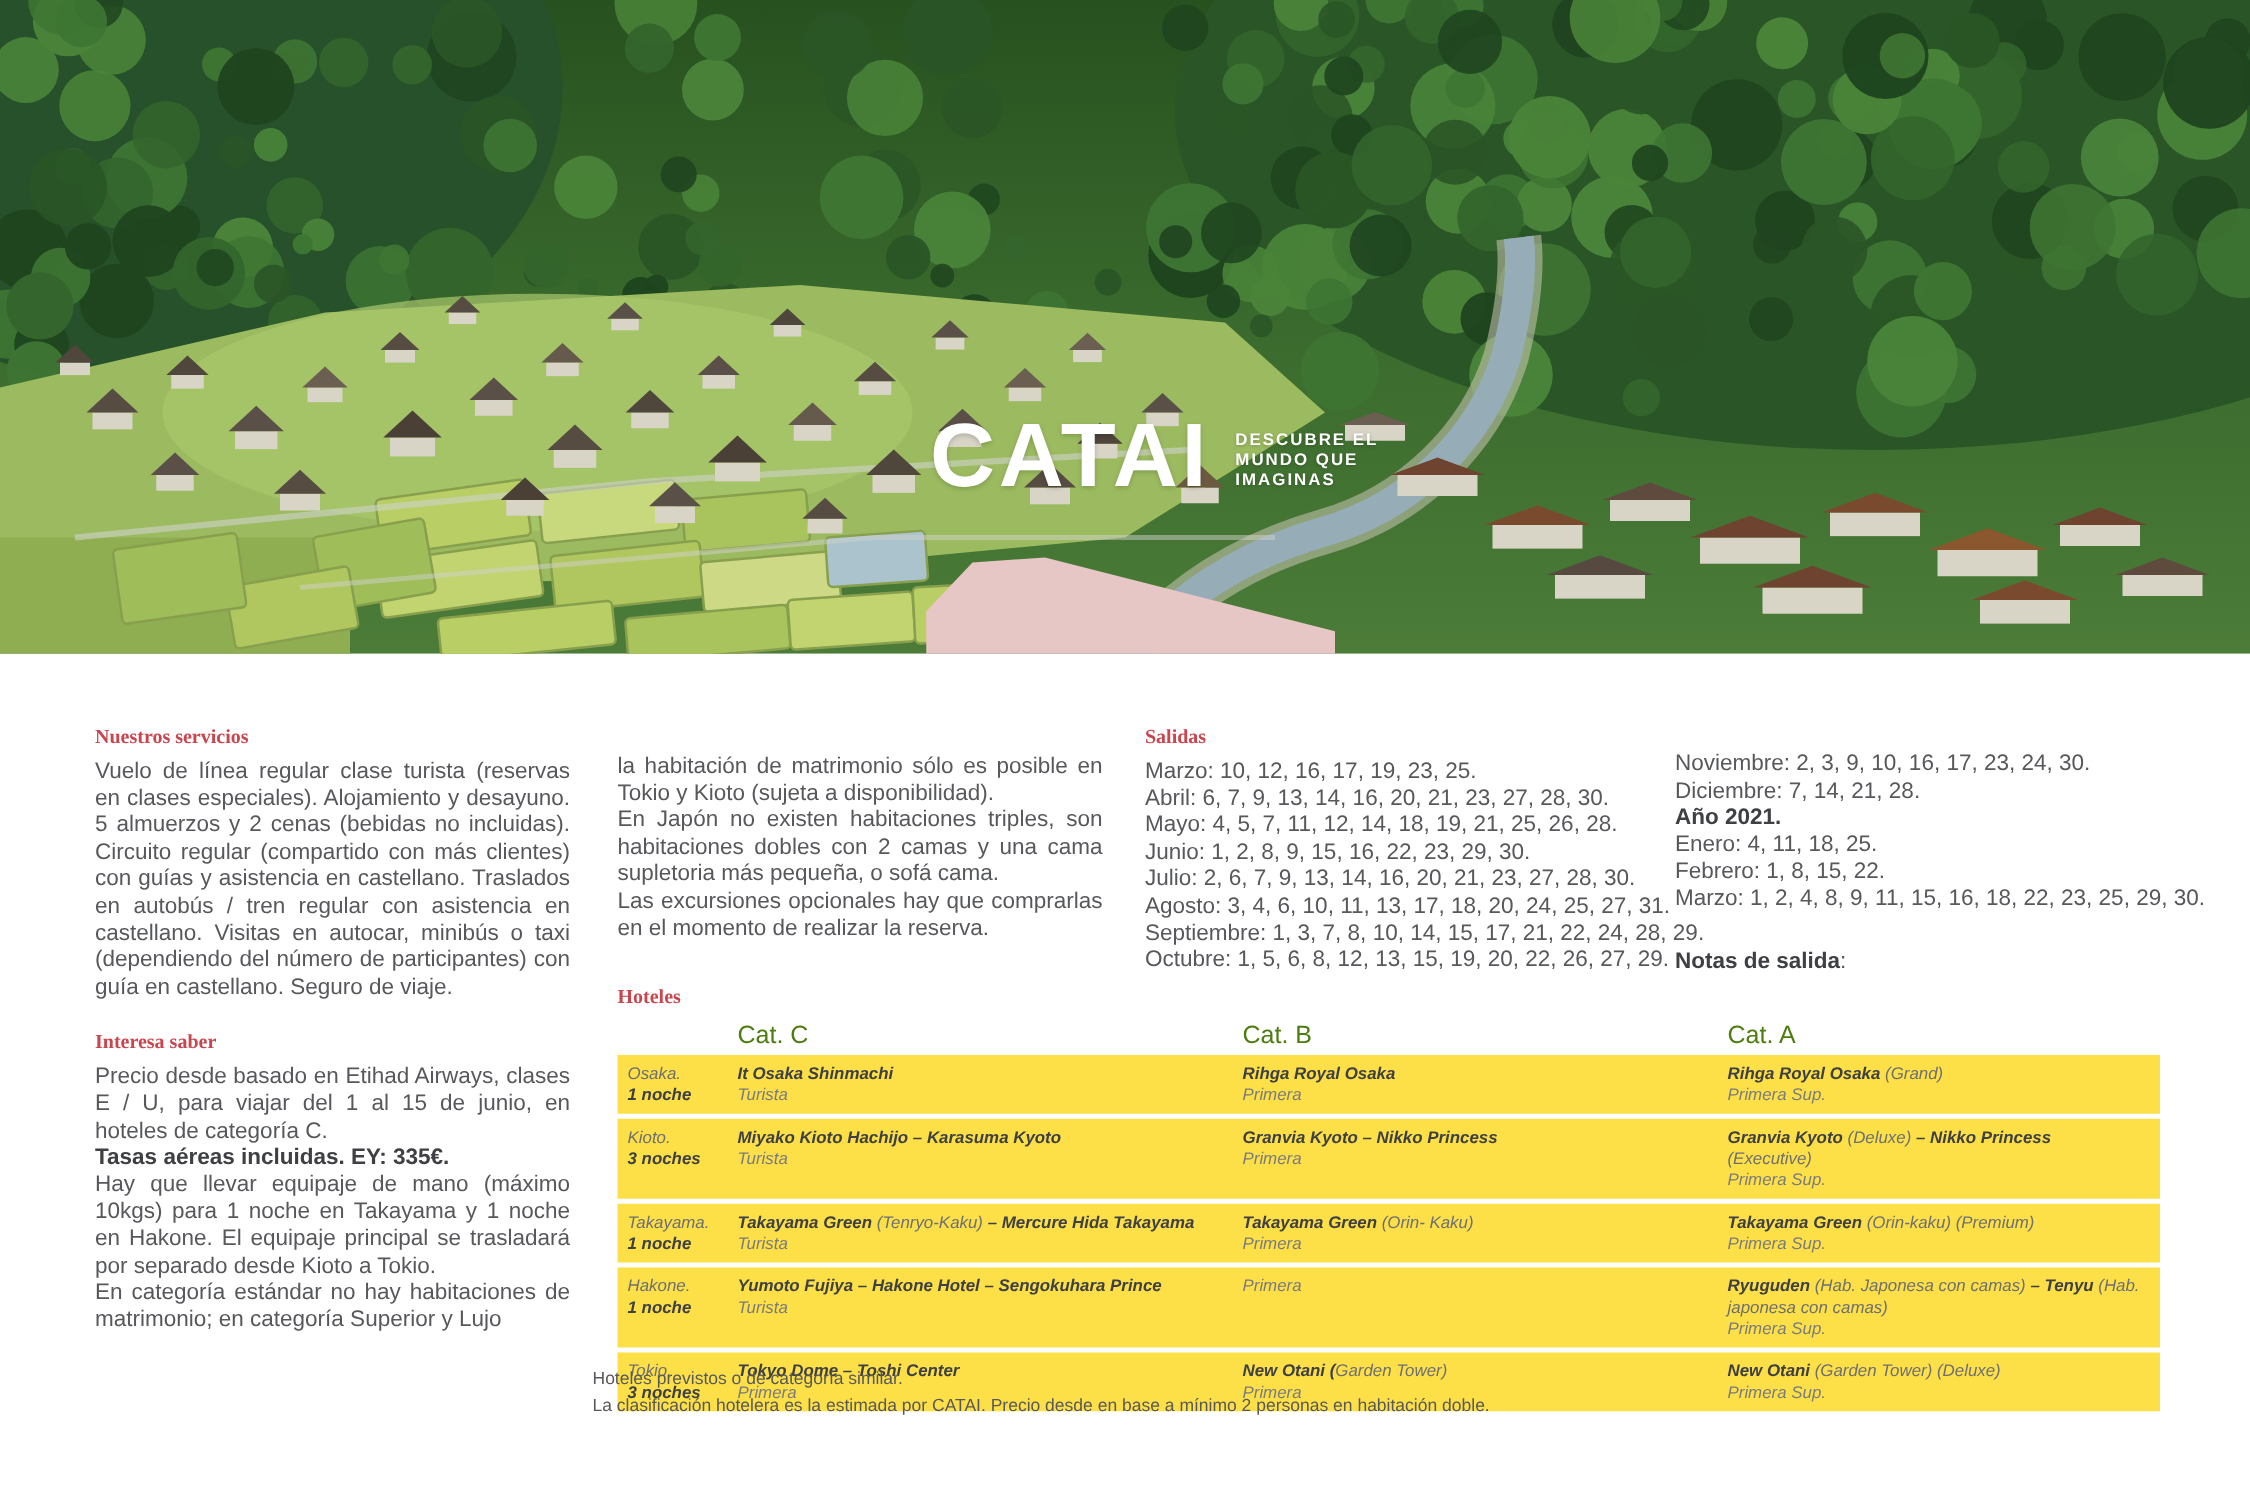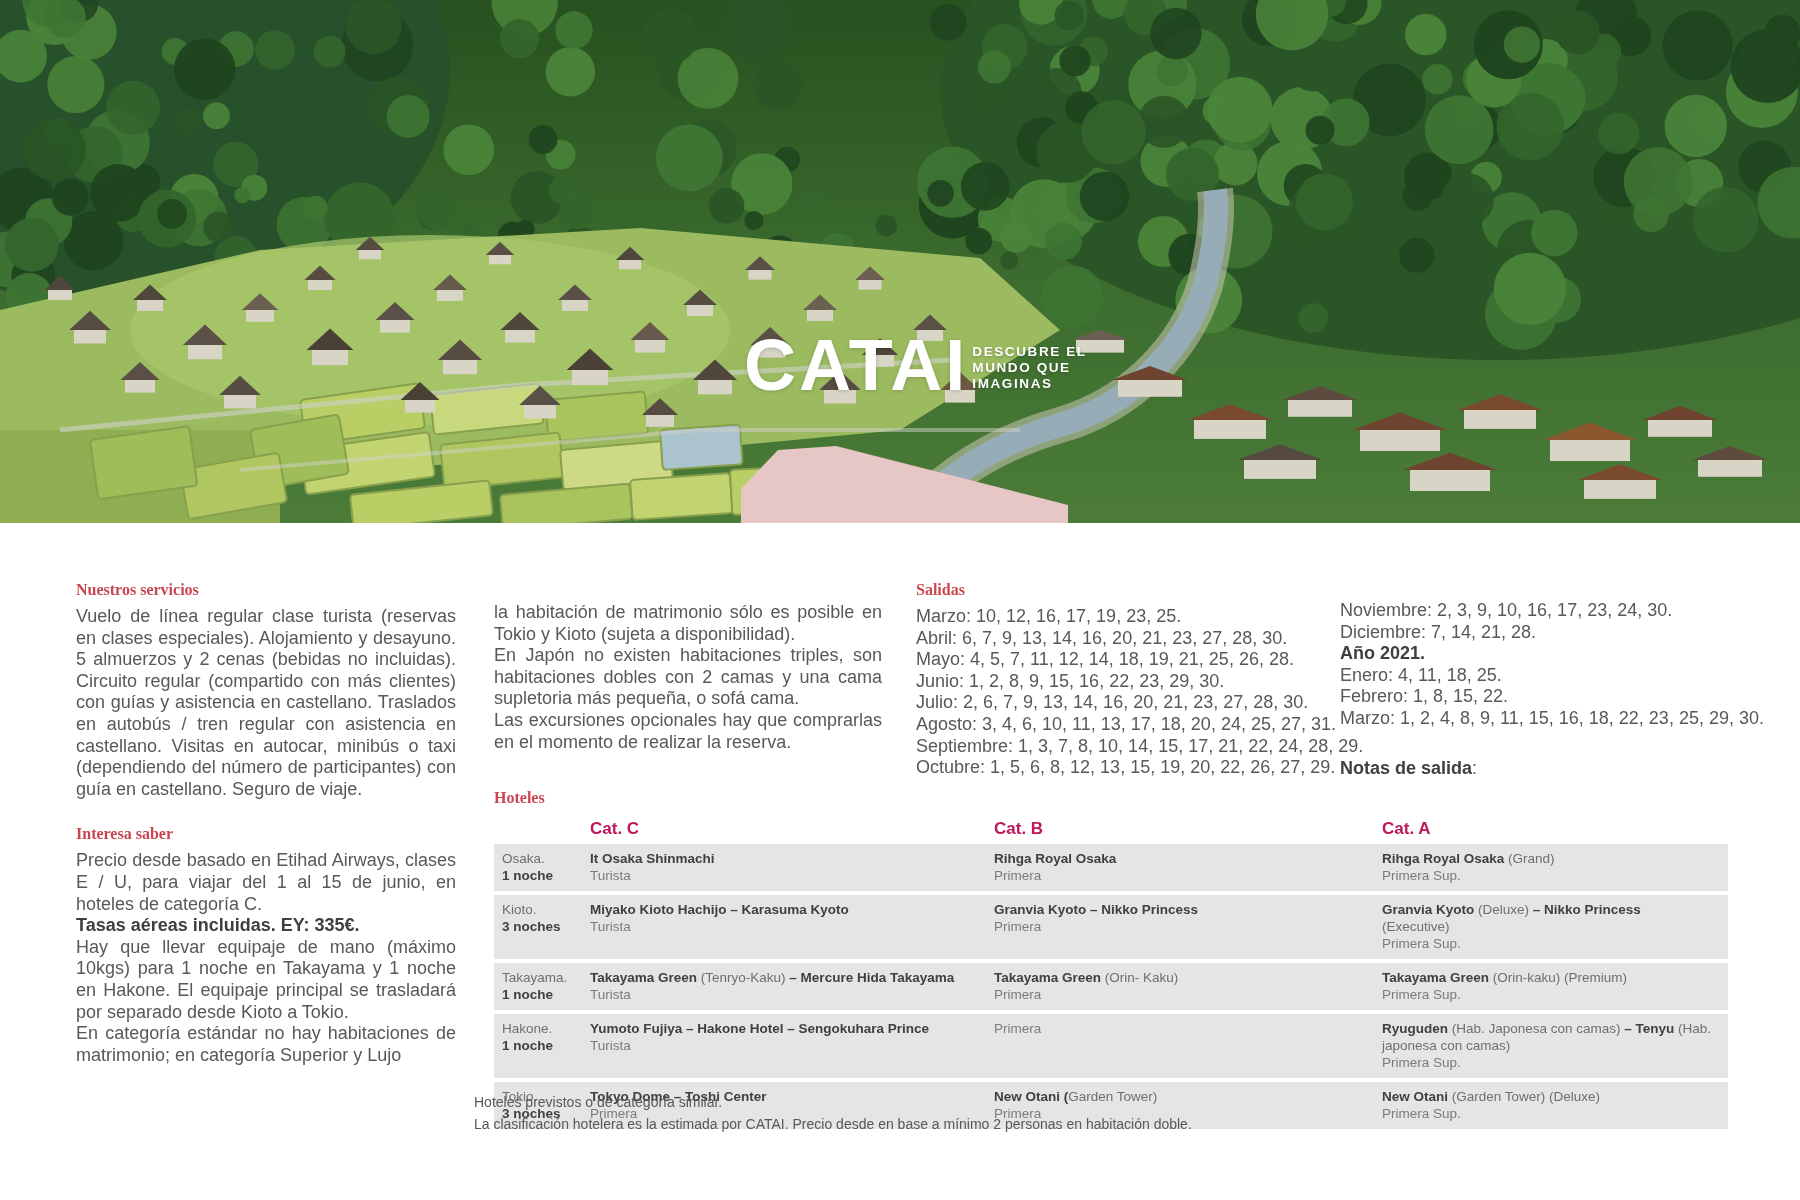--- a/index.html
+++ b/index.html
@@ -2,44 +2,44 @@
 <html><head>
 <meta charset="utf-8">
 <style>
   html,body{margin:0;padding:0;background:#fff;}
   .page{position:relative;width:1800px;height:1200px;background:#ffffff;overflow:hidden;
         font-family:"Liberation Sans",sans-serif;}
 
   
   .hero{position:absolute;left:0;top:0;width:1800px;height:523px;overflow:hidden;}
   .hero svg{display:block;}
-  .hero-logo{position:absolute;left:744px;top:336px;display:flex;align-items:flex-start;gap:4px;
+  .hero-logo{position:absolute;left:744px;top:336px;display:flex;align-items:flex-start;gap:20px;
              color:#ffffff;user-select:none;}
   .logo-text{font-size:72px;font-weight:bold;line-height:58px;letter-spacing:3px;
              text-shadow:0 1px 4px rgba(0,0,0,.18);}
   .tagline{margin-top:8px;font-size:13.5px;font-weight:bold;letter-spacing:1.6px;line-height:16px;
            text-shadow:0 1px 3px rgba(0,0,0,.25);}
 
   
   .col{position:absolute;color:#57585b;font-size:18px;line-height:21.6px;text-align:justify;}
   .col p{margin:0;}
   .red-head{font-family:"Liberation Serif",serif;color:#c9464e;font-size:16px;font-weight:bold;
             line-height:24px;margin:0 0 4px 0;text-align:left;}
   .mt{margin-top:22px;}
   .bold-dark{font-weight:bold;color:#3f4044;}
   .date-line{white-space:nowrap;text-align:left;}
   .plain{text-align:left;}
 
   
   .hoteles-head{position:absolute;left:494px;top:786px;}
   .table{position:absolute;left:494px;top:820px;width:1234px;font-size:13.5px;line-height:17px;}
   .t-headrow{display:grid;grid-template-columns:96px 404px 388px 346px;padding:0 0 7px 0;}
-  .t-head{font-weight:bold;color:#be185d;font-size:17px;}
-  .t-row{display:grid;grid-template-columns:88px 404px 388px 346px;background:#e5e5e5;
-         margin-bottom:4px;padding:6px 0 7px 8px;box-sizing:border-box;}
+  .t-head{font-weight:normal;color:#4d7c0f;font-size:20px;}
+  .t-row{display:grid;grid-template-columns:88px 404px 388px 346px;background:#fde047;
+         margin-bottom:4px;padding:6px 0 7px 8px;box-sizing:border-box;font-style:italic;}
   .t-cell{padding-right:16px;}
   .t-city{color:#6e6f72;}
   .t-nights{font-weight:bold;color:#3f4044;}
   .t-hotel .seg-b{font-weight:bold;color:#3f4044;}
   .t-hotel .seg-r{color:#6e6f72;}
   .t-cat{color:#7a7b7e;}
 
   .footnotes{position:absolute;left:474px;top:1092px;font-size:14px;color:#57585b;line-height:20px;}
   .footnotes div{margin-bottom:2px;}
 </style>

